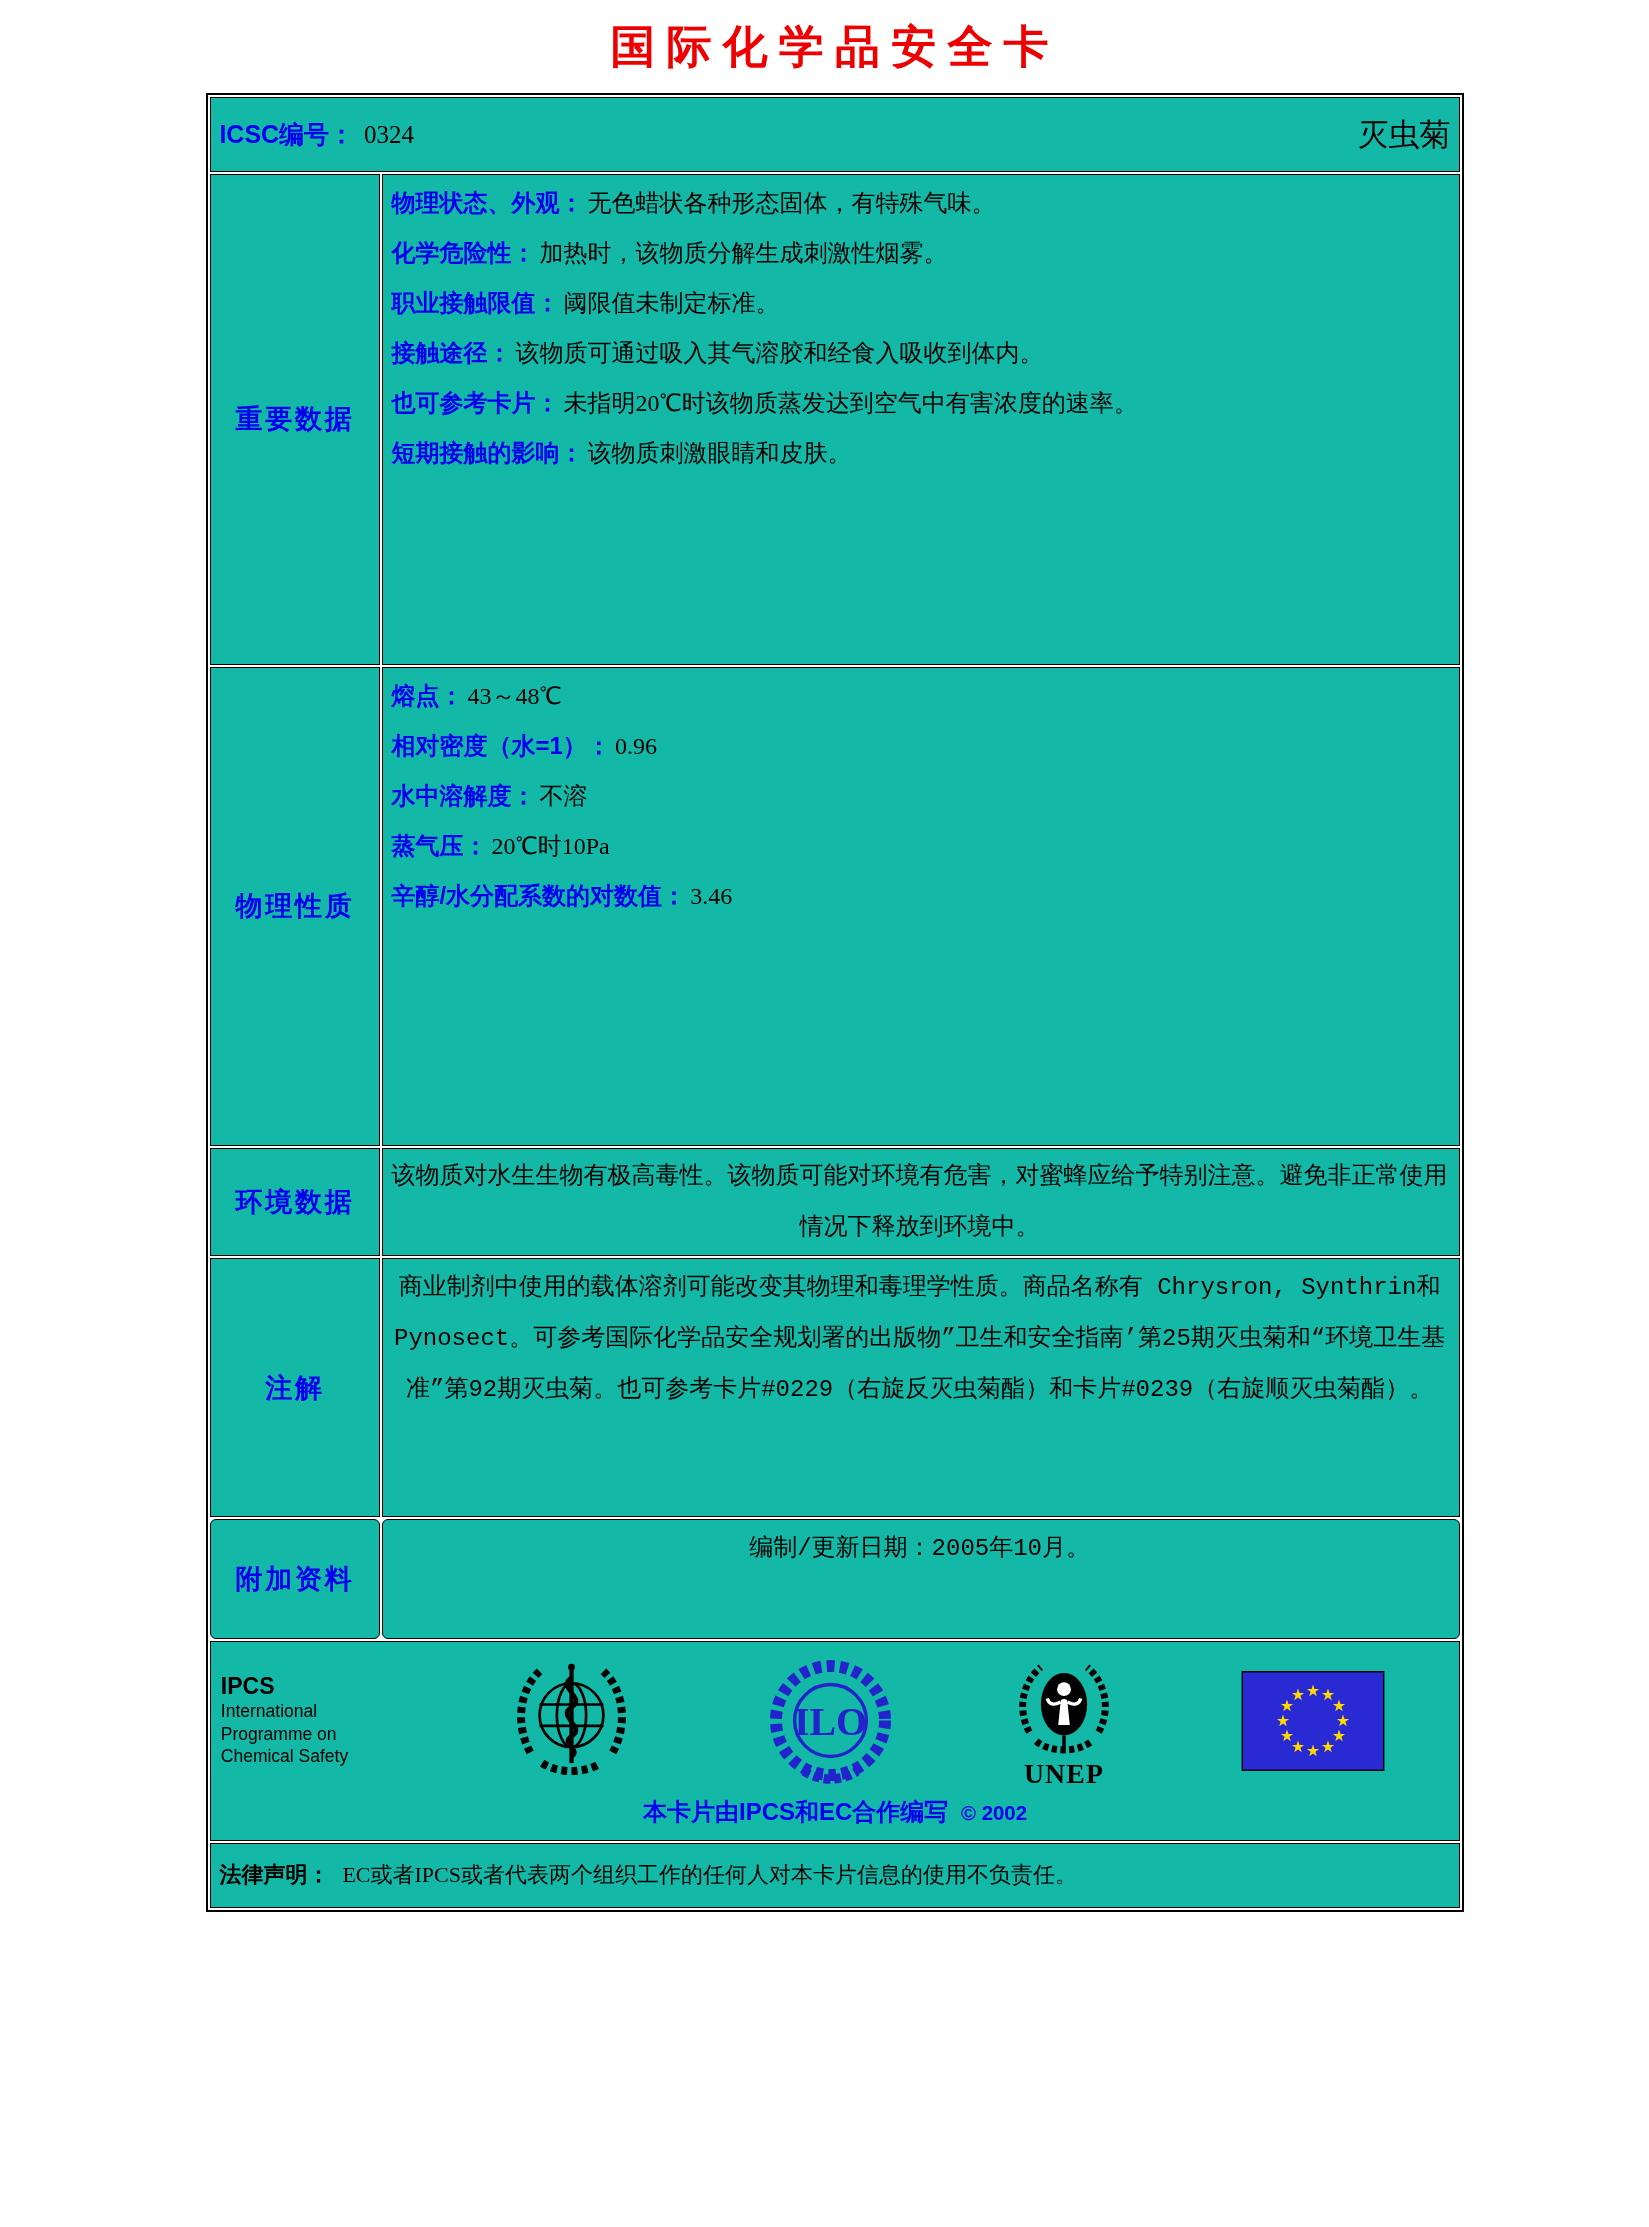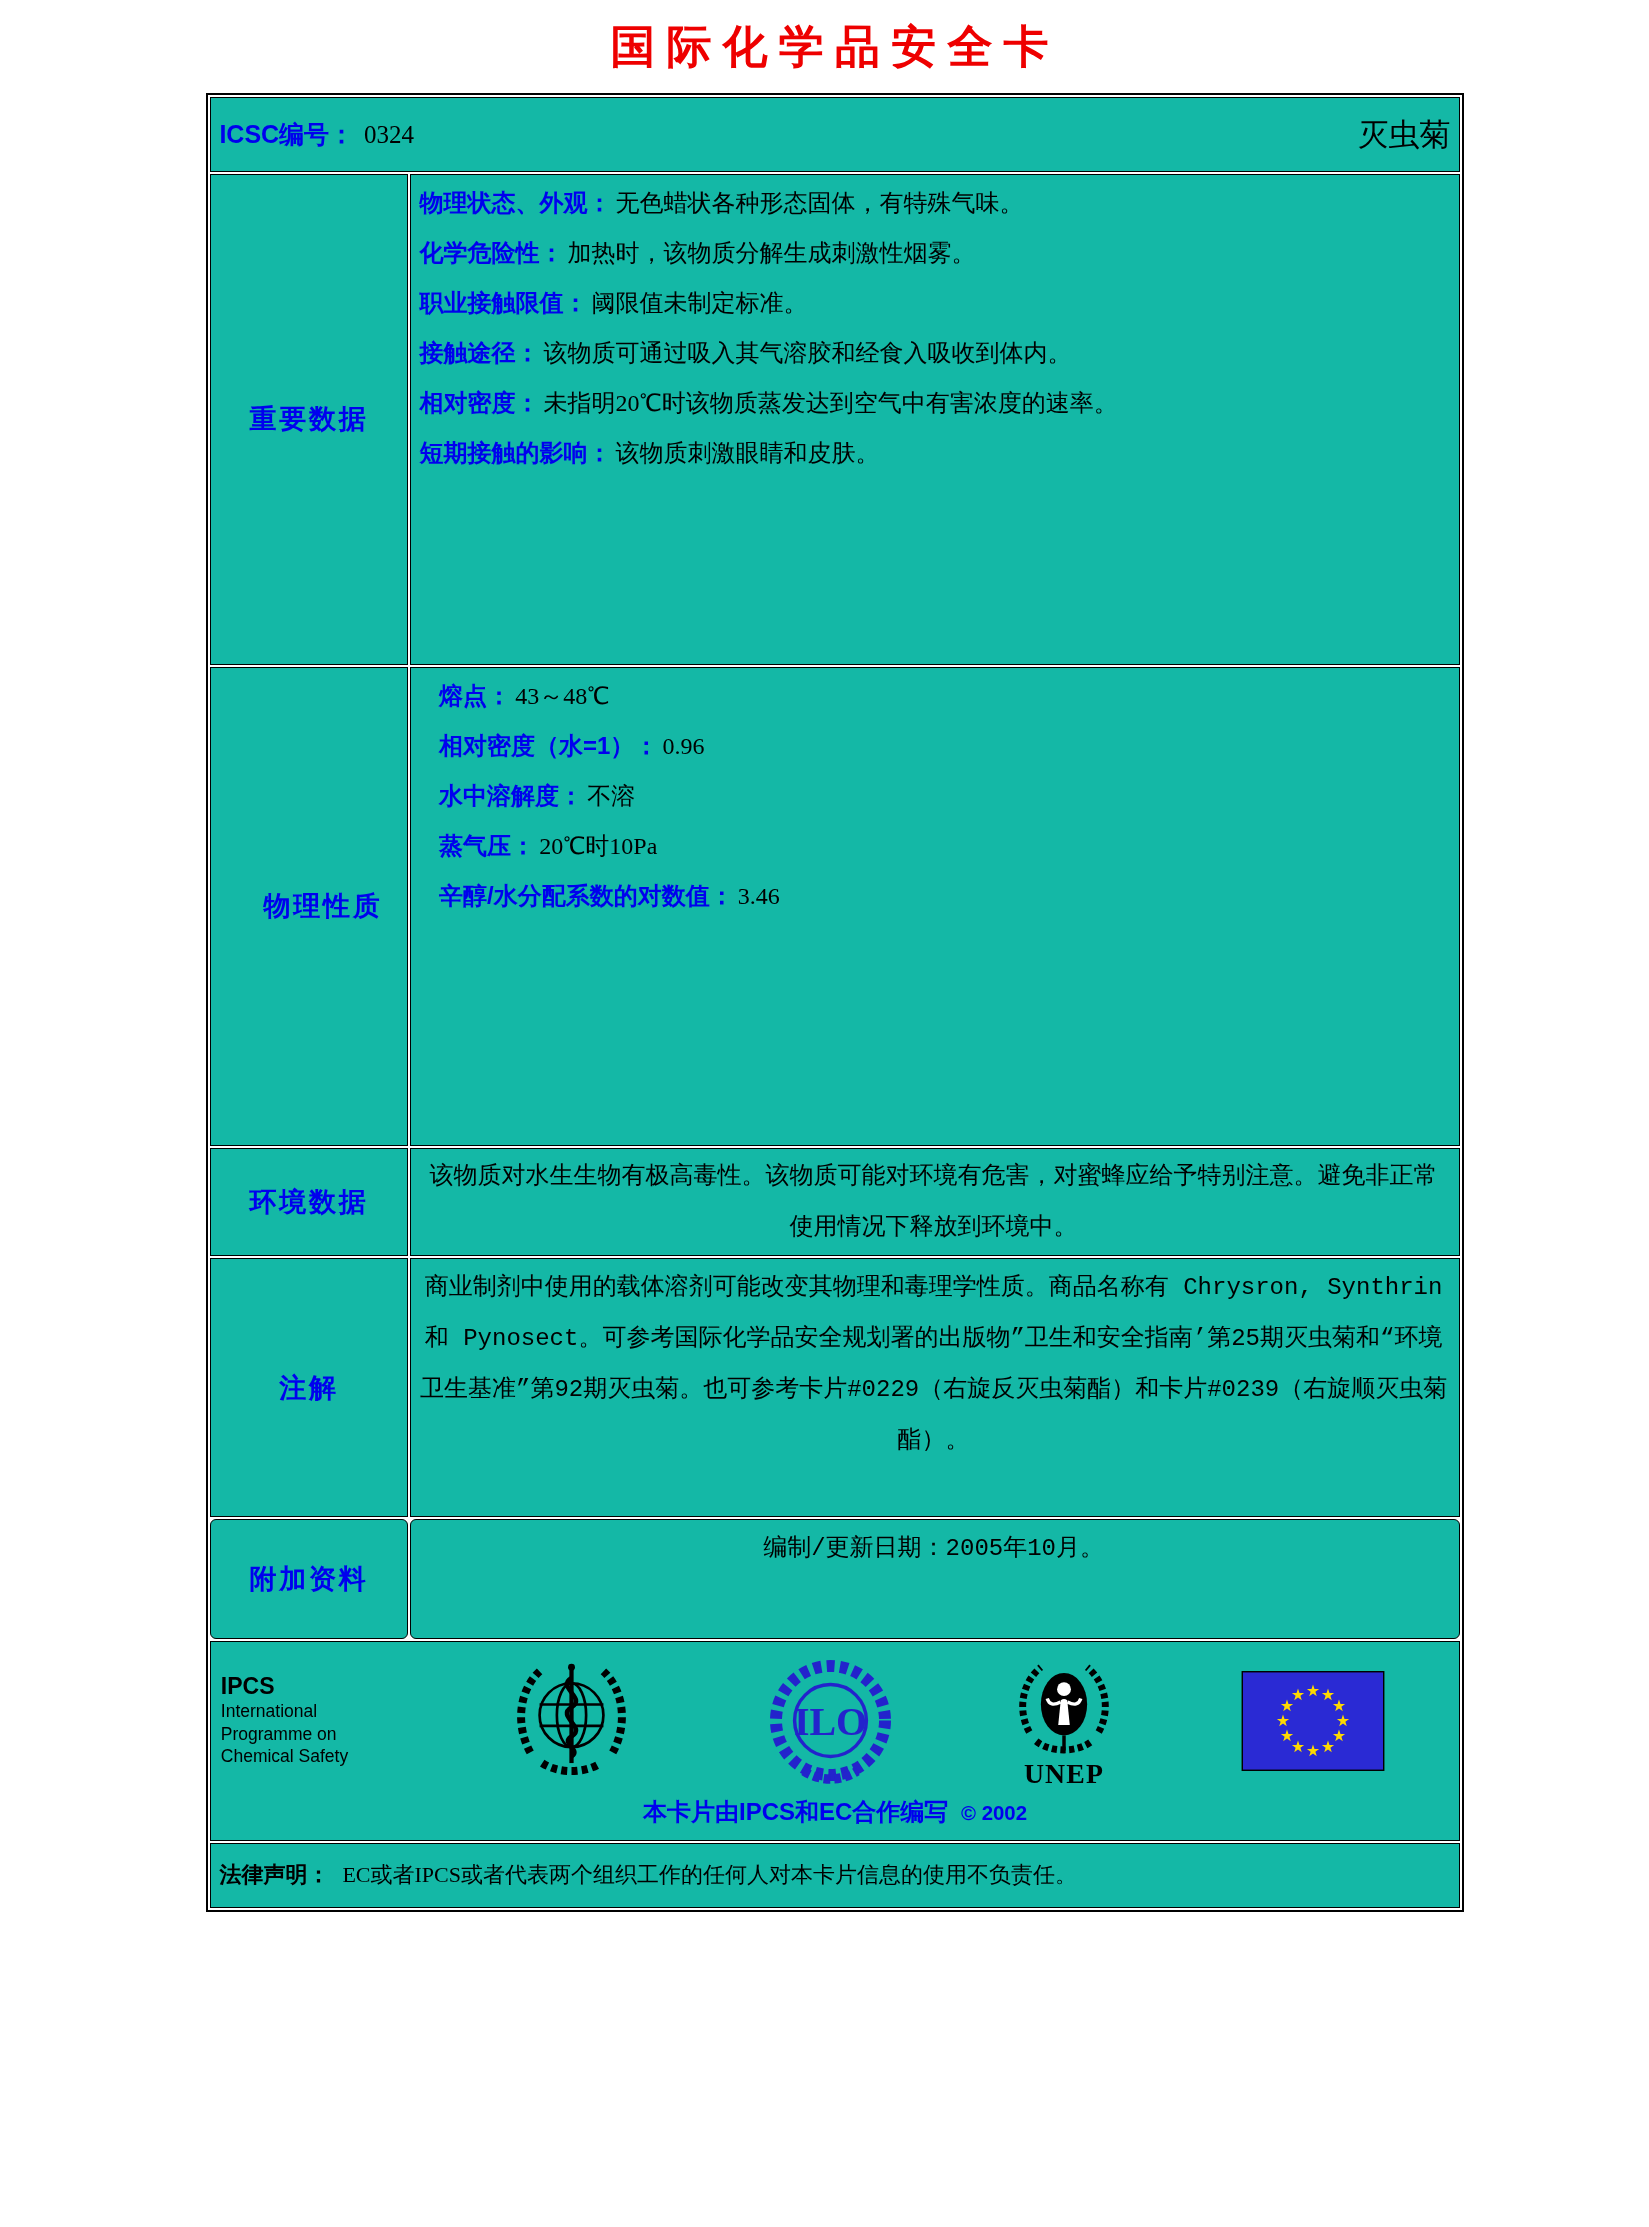--- a/index.html
+++ b/index.html
@@ -21,21 +21,21 @@
     position:absolute; top:93px; left:206px;
     width:1258px;
     border:2.1px solid #000;
     border-collapse:separate; border-spacing:2.1px;
     background:#fff;
   }
   td { border:1.4px solid #000; padding:0; vertical-align:top; background:#14b8a6; }
 
   td.h-header   { height:73px; }
   td.h-important{ height:486px; }
-  td.h-physical { height:474px;padding-left:28px; }
+  td.h-physical { height:474px; }
   td.h-environ  { height:104px; }
   td.h-notes    { height:254px; }
   td.h-addinfo  { height:115px;border-radius:6px; }
   td.h-logos    { height:198px; }
   td.h-legal    { height:63px;  }
 
   .label-cell { width:168px; vertical-align:middle; text-align:center; }
   .section-label {
     color:#0000ee; font-weight:bold; font-size:27px; letter-spacing:2.8px;
     font-family:"Liberation Sans", sans-serif;
@@ -102,21 +102,21 @@
       <div class="item">
         <span class="field-label">化学危险性：</span><span class="field-value">加热时，该物质分解生成刺激性烟雾。</span>
       </div>
       <div class="item">
         <span class="field-label">职业接触限值：</span><span class="field-value">阈限值未制定标准。</span>
       </div>
       <div class="item">
         <span class="field-label">接触途径：</span><span class="field-value">该物质可通过吸入其气溶胶和经食入吸收到体内。</span>
       </div>
       <div class="item">
-        <span class="field-label">相对密度：</span><span class="field-value">未指明20℃时该物质蒸发达到空气中有害浓度的速率。</span>
+        <span class="field-label">也可参考卡片：</span><span class="field-value">未指明20℃时该物质蒸发达到空气中有害浓度的速率。</span>
       </div>
       <div class="item">
         <span class="field-label">短期接触的影响：</span><span class="field-value">该物质刺激眼睛和皮肤。</span>
       </div>
     </td>
   </tr>
 
   <tr>
     <td class="label-cell h-physical">
       <div class="section-label">物理性质</div>

